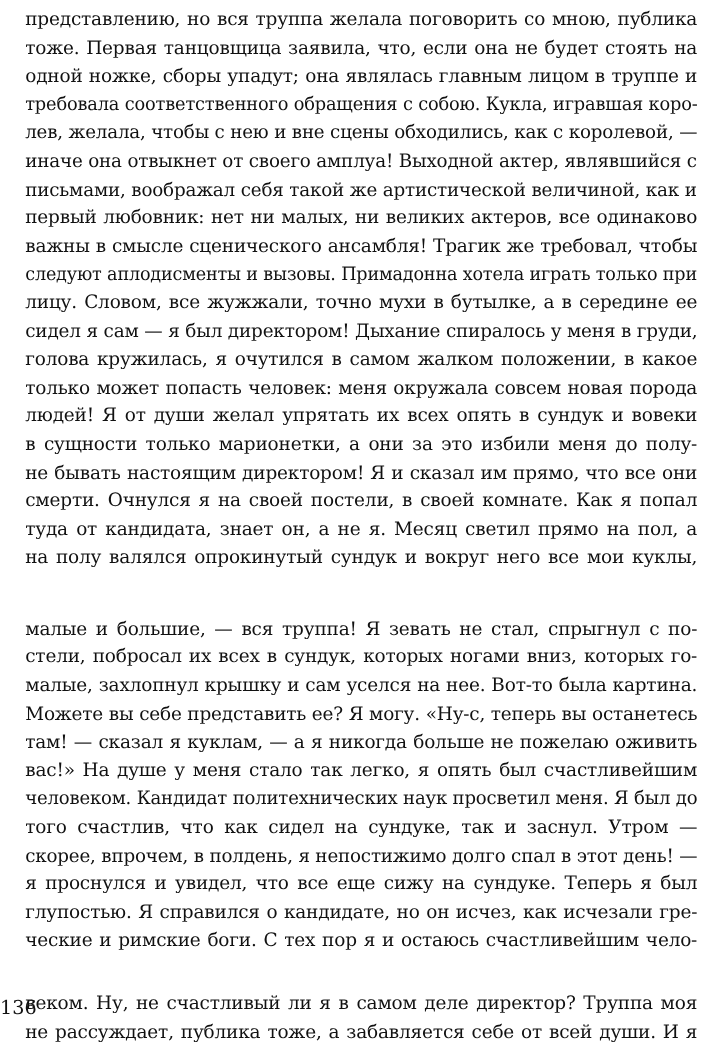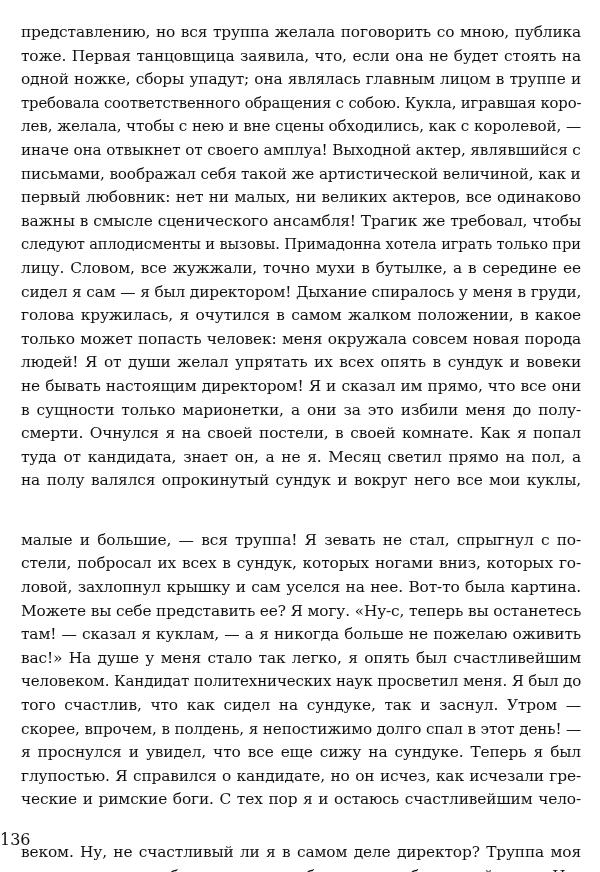--- a/index.html
+++ b/index.html
@@ -38,43 +38,43 @@
       top: 830px;
       font-family: "DejaVu Serif", serif;
       font-size: 16px;
       color: #111111;
     }
   </style>
 </head>
 <body>
 
 <div class="page">
-  <span class="line" style="white-space: nowrap; display: block; width: 560px; margin-top: 16px;">представлению, но вся труппа желала поговорить со мною, публика</span>
+  <span class="line" style="white-space: nowrap; display: block; width: 560px;">представлению, но вся труппа желала поговорить со мною, публика</span>
   <span class="line" style="white-space: nowrap; display: block; width: 560px;">тоже. Первая танцовщица заявила, что, если она не будет стоять на</span>
   <span class="line" style="white-space: nowrap; display: block; width: 560px;">одной ножке, сборы упадут; она являлась главным лицом в труппе и</span>
   <span class="line" style="white-space: nowrap; display: block; width: 582px; transform-origin: left center; transform: scaleX(0.9622); text-align-last: left;">требовала соответственного обращения с собою. Кукла, игравшая коро-</span>
   <span class="line" style="white-space: nowrap; display: block; width: 567px; transform-origin: left center; transform: scaleX(0.9877); text-align-last: left;">лев, желала, чтобы с нею и вне сцены обходились, как с королевой, —</span>
   <span class="line" style="white-space: nowrap; display: block; width: 565px; transform-origin: left center; transform: scaleX(0.9912); text-align-last: left;">иначе она отвыкнет от своего амплуа! Выходной актер, являвшийся с</span>
   <span class="line" style="white-space: nowrap; display: block; width: 565px; transform-origin: left center; transform: scaleX(0.9912); text-align-last: left;">письмами, воображал себя такой же артистической величиной, как и</span>
   <span class="line" style="white-space: nowrap; display: block; width: 560px;">первый любовник: нет ни малых, ни великих актеров, все одинаково</span>
   <span class="line" style="white-space: nowrap; display: block; width: 560px;">важны в смысле сценического ансамбля! Трагик же требовал, чтобы</span>
   <span class="line" style="white-space: nowrap; display: block; width: 588px; transform-origin: left center; transform: scaleX(0.9524); text-align-last: left;">следуют аплодисменты и вызовы. Примадонна хотела играть только при</span>
   <span class="line" style="white-space: nowrap; display: block; width: 560px;">лицу. Словом, все жужжали, точно мухи в бутылке, а в середине ее</span>
   <span class="line" style="white-space: nowrap; display: block; width: 562px; transform-origin: left center; transform: scaleX(0.9964); text-align-last: left;">сидел я сам — я был директором! Дыхание спиралось у меня в груди,</span>
   <span class="line" style="white-space: nowrap; display: block; width: 560px;">голова кружилась, я очутился в самом жалком положении, в какое</span>
   <span class="line" style="white-space: nowrap; display: block; width: 560px;">только может попасть человек: меня окружала совсем новая порода</span>
   <span class="line" style="white-space: nowrap; display: block; width: 560px;">людей! Я от души желал упрятать их всех опять в сундук и вовеки</span>
+  <span class="line" style="white-space: nowrap; display: block; width: 560px;">в сущности только марионетки, а они за это избили меня до полу-</span>
   <span class="line" style="white-space: nowrap; display: block; width: 560px;">не бывать настоящим директором! Я и сказал им прямо, что все они</span>
-  <span class="line" style="white-space: nowrap; display: block; width: 560px;">в сущности только марионетки, а они за это избили меня до полу-</span>
   <span class="line" style="white-space: nowrap; display: block; width: 560px;">смерти. Очнулся я на своей постели, в своей комнате. Как я попал</span>
   <span class="line" style="white-space: nowrap; display: block; width: 560px;">туда от кандидата, знает он, а не я. Месяц светил прямо на пол, а</span>
   <span class="line" style="white-space: nowrap; display: block; width: 560px;">на полу валялся опрокинутый сундук и вокруг него все мои куклы,</span>
   <span class="line" style="white-space: nowrap; display: block; width: 560px; margin-top: 36px;">малые и большие, — вся труппа! Я зевать не стал, спрыгнул с по-</span>
   <span class="line" style="white-space: nowrap; display: block; width: 560px;">стели, побросал их всех в сундук, которых ногами вниз, которых го-</span>
-  <span class="line" style="white-space: nowrap; display: block; width: 560px;">ловой, захлопнул крышку и сам уселся на нее. Вот-то была картина.</span>
+  <span class="line" style="white-space: nowrap; display: block; width: 560px;">малые, захлопнул крышку и сам уселся на нее. Вот-то была картина.</span>
   <span class="line" style="white-space: nowrap; display: block; width: 561px; transform-origin: left center; transform: scaleX(0.9982); text-align-last: left;">Можете вы себе представить ее? Я могу. «Ну-с, теперь вы останетесь</span>
   <span class="line" style="white-space: nowrap; display: block; width: 560px;">там! — сказал я куклам, — а я никогда больше не пожелаю оживить</span>
   <span class="line" style="white-space: nowrap; display: block; width: 560px;">вас!» На душе у меня стало так легко, я опять был счастливейшим</span>
   <span class="line" style="white-space: nowrap; display: block; width: 573px; transform-origin: left center; transform: scaleX(0.9773); text-align-last: left;">человеком. Кандидат политехнических наук просветил меня. Я был до</span>
   <span class="line" style="white-space: nowrap; display: block; width: 560px;">того счастлив, что как сидел на сундуке, так и заснул. Утром —</span>
   <span class="line" style="white-space: nowrap; display: block; width: 566px; transform-origin: left center; transform: scaleX(0.9894); text-align-last: left;">скорее, впрочем, в полдень, я непостижимо долго спал в этот день! —</span>
   <span class="line" style="white-space: nowrap; display: block; width: 560px;">я проснулся и увидел, что все еще сижу на сундуке. Теперь я был</span>
   <span class="line" style="white-space: nowrap; display: block; width: 560px;">глупостью. Я справился о кандидате, но он исчез, как исчезали гре-</span>
   <span class="line" style="white-space: nowrap; display: block; width: 560px;">ческие и римские боги. С тех пор я и остаюсь счастливейшим чело-</span>
   <span class="line" style="white-space: nowrap; display: block; width: 560px; margin-top: 29px;">веком. Ну, не счастливый ли я в самом деле директор? Труппа моя</span>

